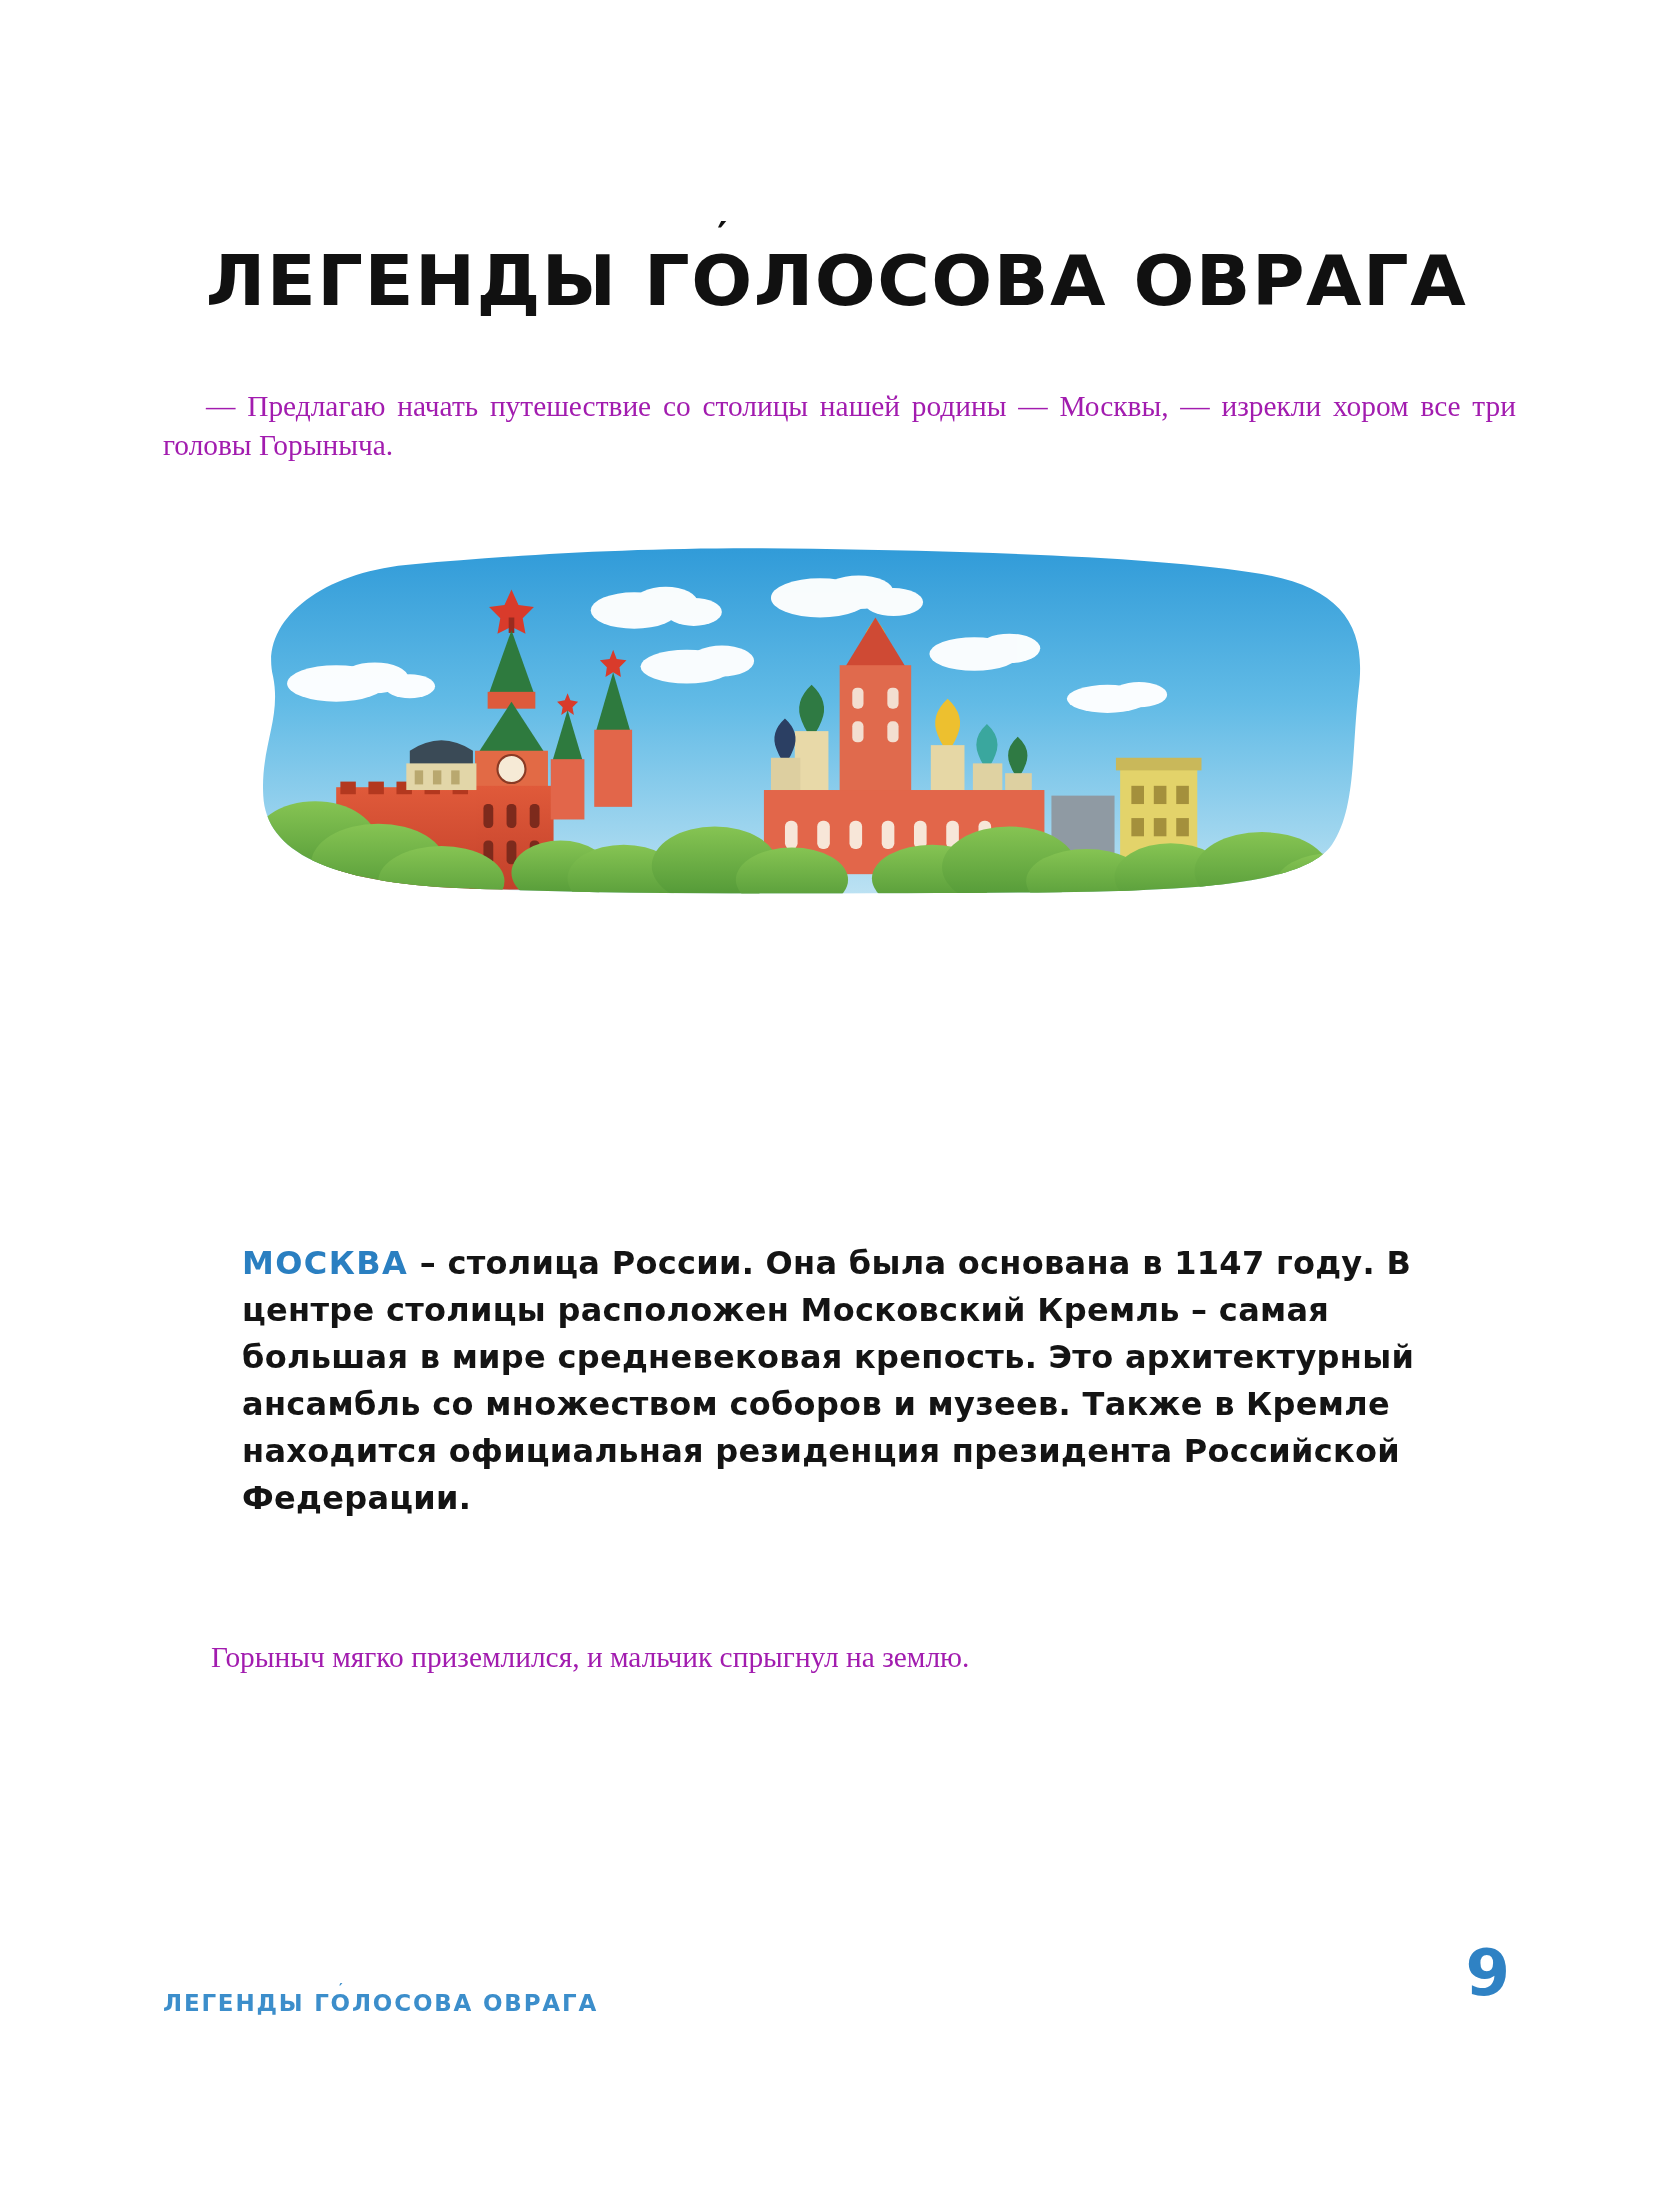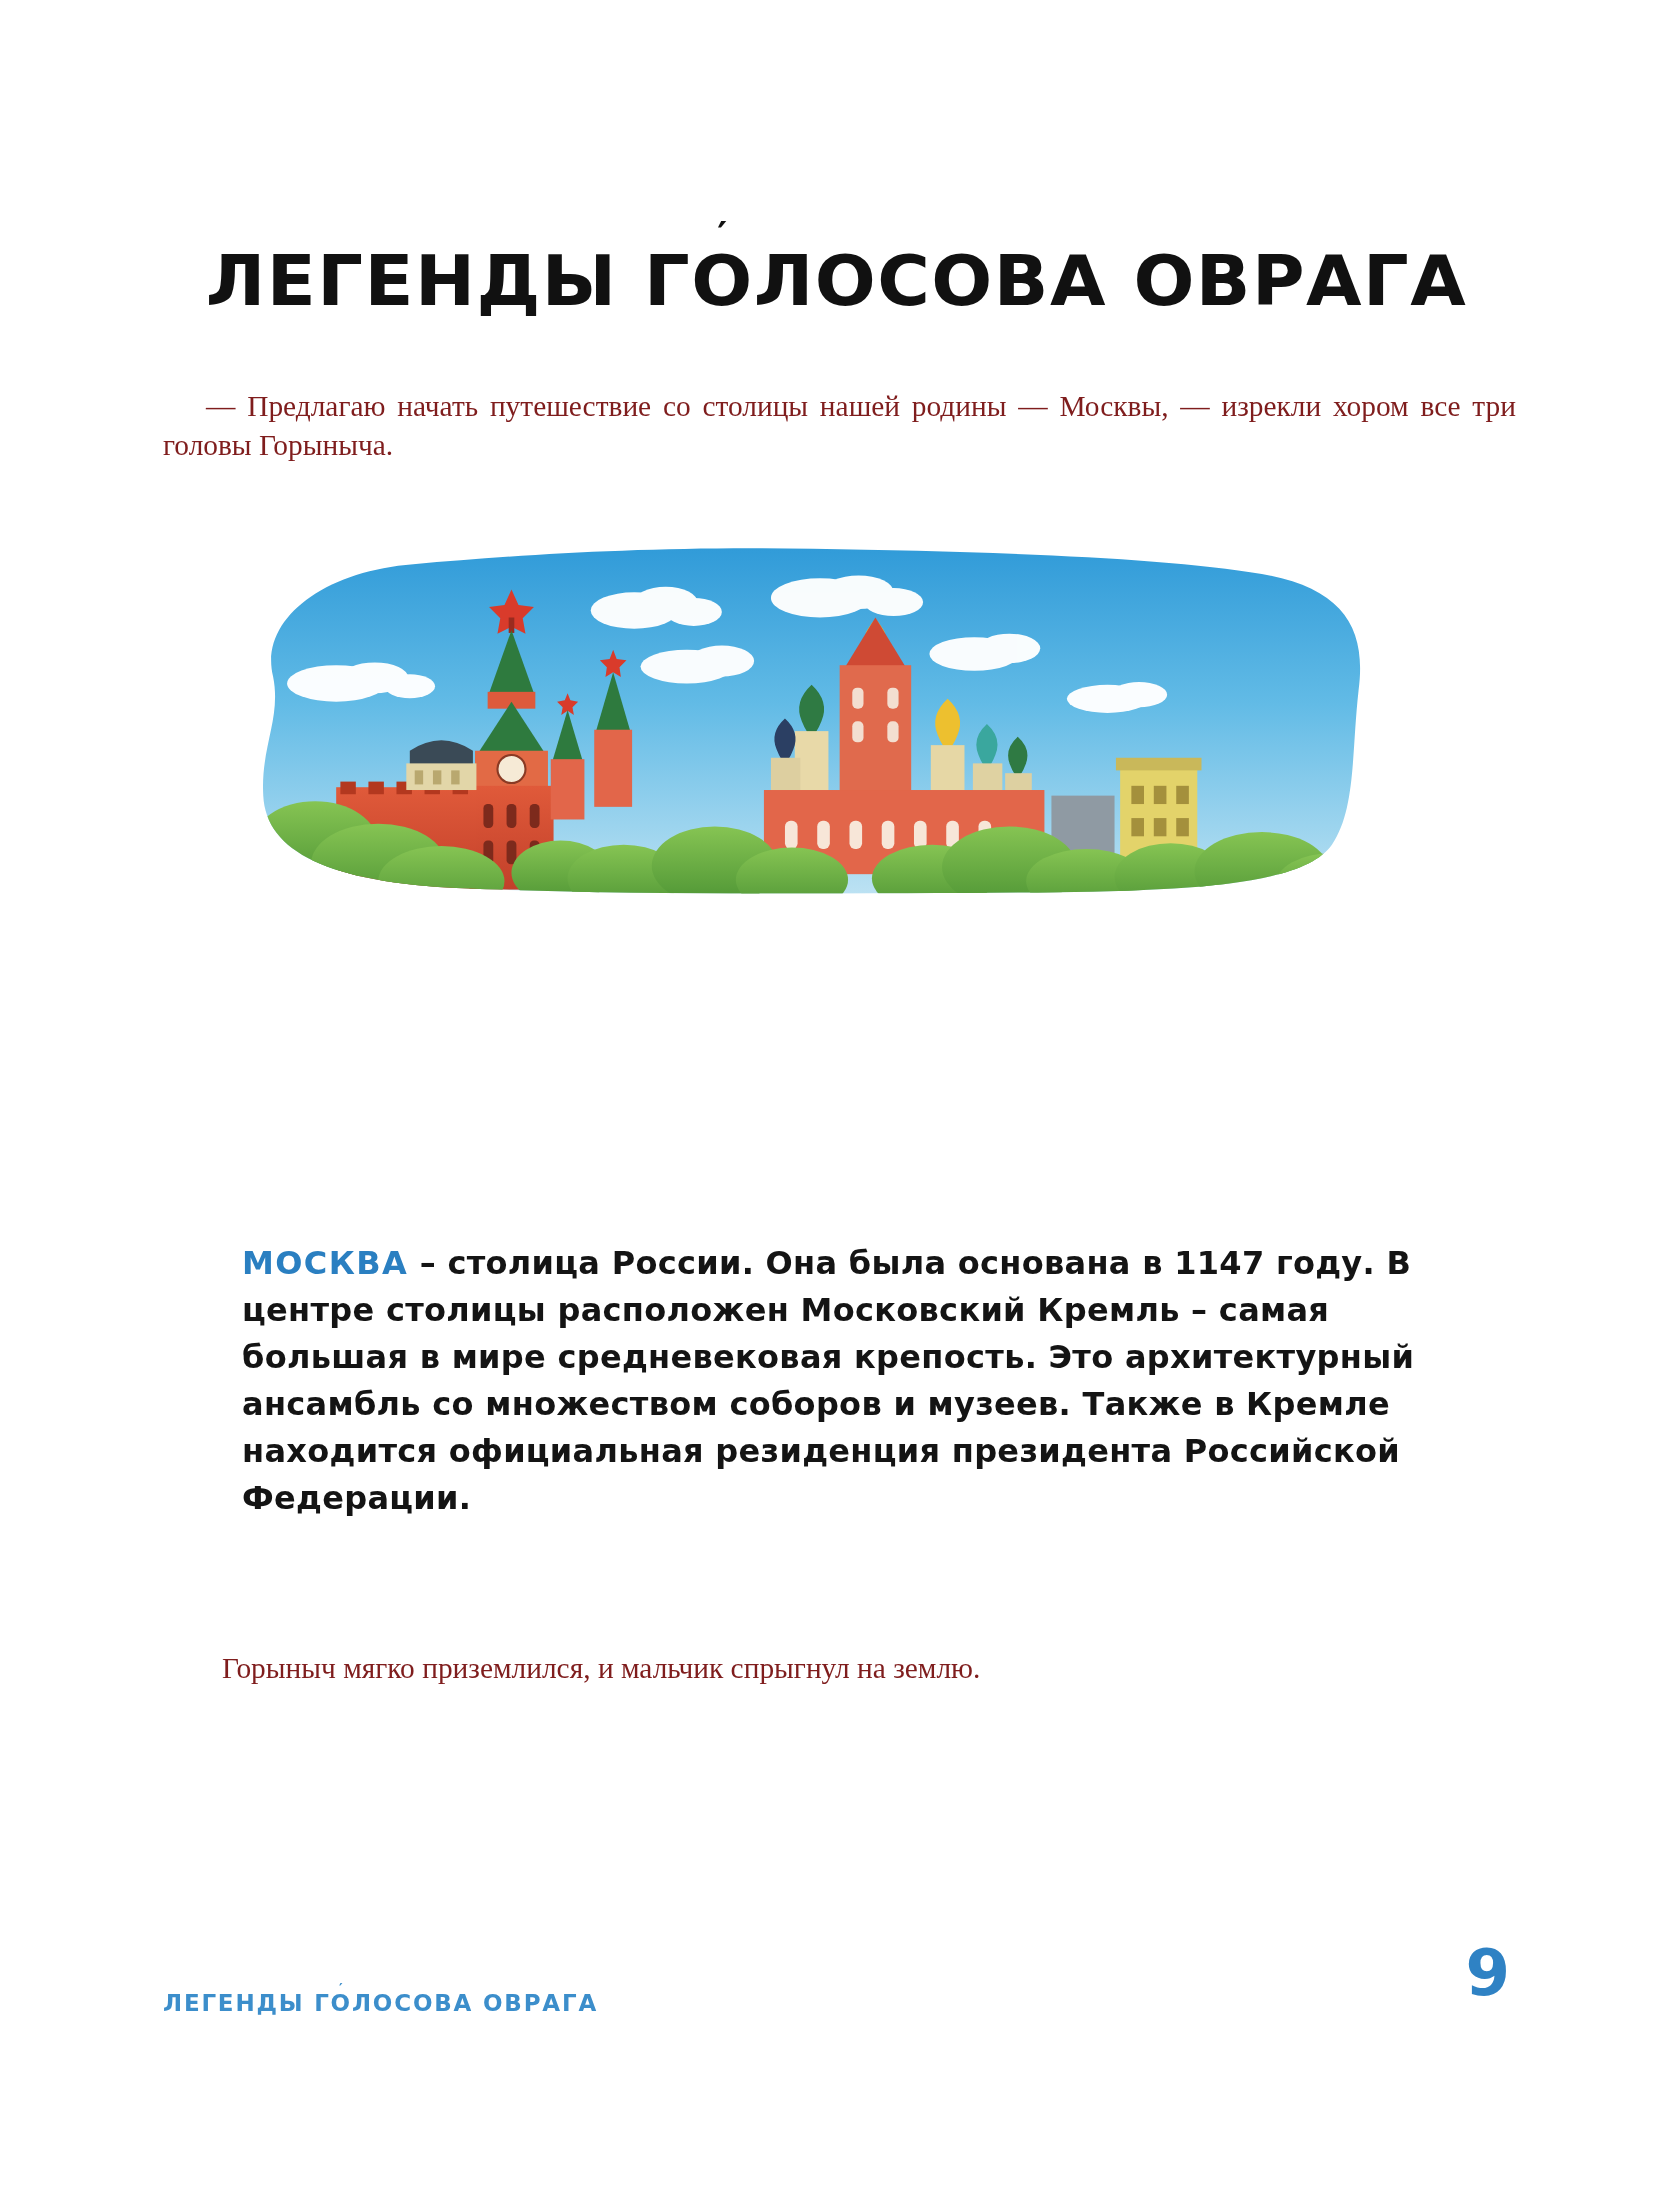--- a/index.html
+++ b/index.html
@@ -48,21 +48,21 @@
     font-size: 36px;
     color: #111111;
   }
 
   
   .serif-block {
     position: absolute;
     font-family: "Liberation Serif", serif;
     font-size: 29.4px;
     line-height: 1.34;
-    color: #7f1d1d;
+    color: #a21caf;
     text-align: justify;
   }
   .intro {
     top: 387px;
     left: 163px;
     width: 1353px;
   }
   .intro p {
     margin: 0;
   }
@@ -102,21 +102,21 @@
     letter-spacing: 1.4px;
   }
 
   
   .closing {
     top: 1633px;
     left: 163px;
     width: 1353px;
   }
   .closing p {
-    margin: 16px;
+    margin: 5px;
   }
 
   
   .footer-title {
     position: absolute;
     left: 163px;
     top: 1990px;
     font-family: "DejaVu Sans", sans-serif;
     font-weight: 700;
     font-size: 23px;

